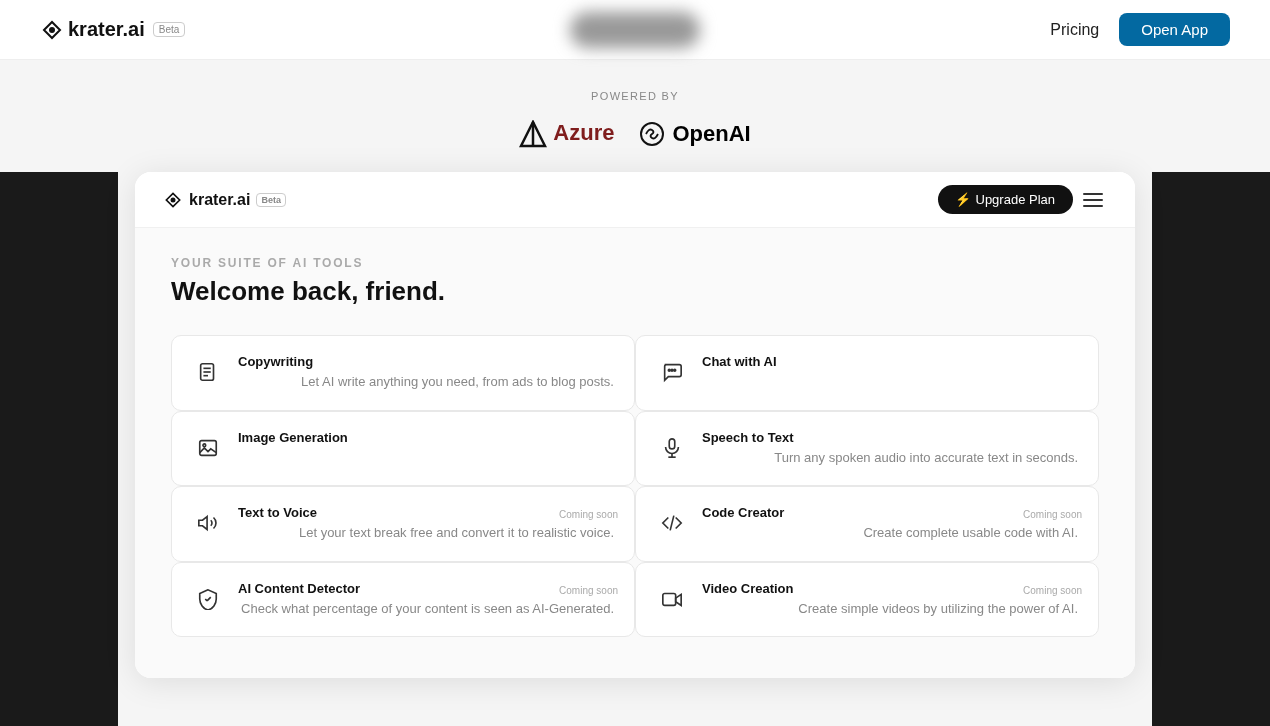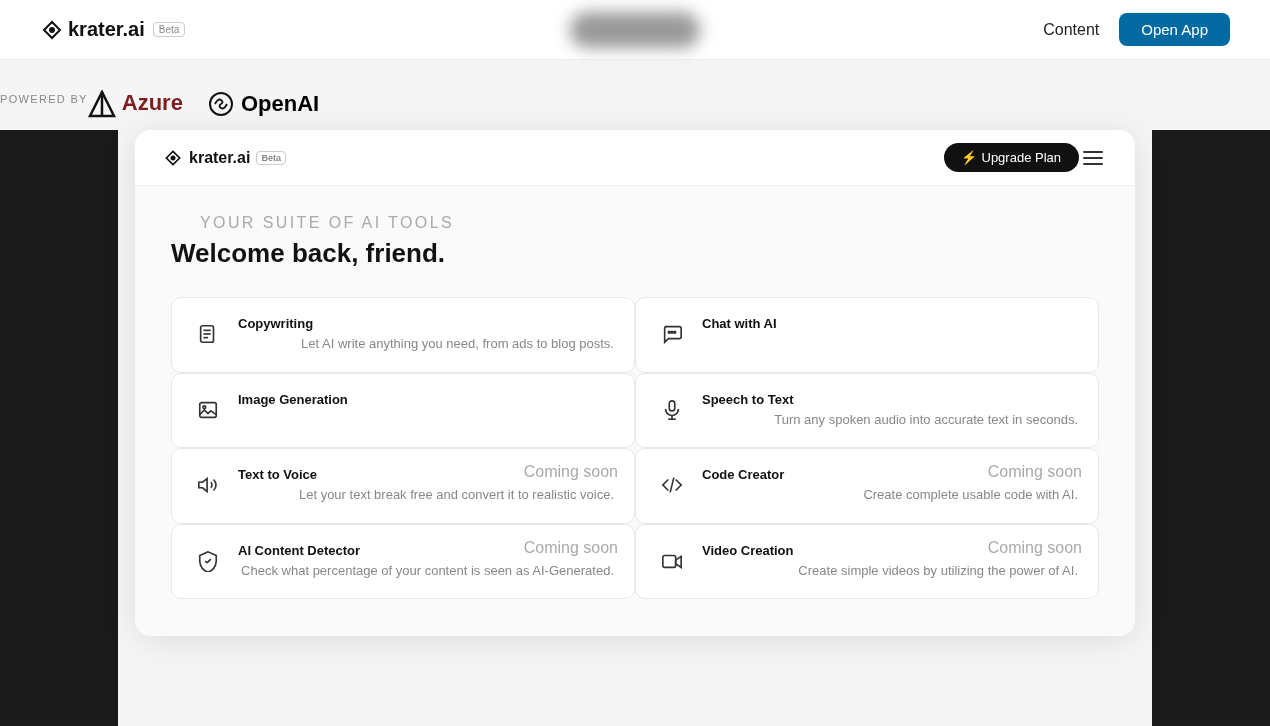--- a/index.html
+++ b/index.html
@@ -77,24 +77,25 @@
       border-radius: 8px;
       padding: 8px 22px;
       font-size: 15px;
       cursor: pointer;
       font-weight: 500;
     }
 
     
     .hero {
       display: flex;
-      flex-direction: row;
-      align-items: center;
-      padding: 30px 0 12px;
+      flex-direction: column;
+      align-items: center;
+      padding: 30px 0 24px;
       background: #f5f5f5;
+      gap: 8px;
     }
     .powered-by-label {
       font-size: 11px;
       letter-spacing: 0.12em;
       color: #888;
       text-transform: uppercase;
       margin-bottom: 10px;
     }
     .powered-by-logos {
       display: flex;
@@ -151,21 +152,21 @@
     .app-beta-badge {
       font-size: 9px;
       color: #888;
       border: 1px solid #ccc;
       border-radius: 4px;
       padding: 1px 4px;
     }
     .app-nav-right {
       display: flex;
       align-items: center;
-      gap: 0;
+      gap: 6px;
     }
     .upgrade-btn {
       background: #111;
       color: #fff;
       border: none;
       border-radius: 20px;
       padding: 7px 18px;
       font-size: 13px;
       cursor: pointer;
       display: flex;
@@ -189,27 +190,26 @@
       border-radius: 2px;
     }
 
     
     .app-content {
       padding: 28px 36px 20px;
       background: #fafafa;
       min-height: 450px;
     }
     .suite-label {
-      font-size: 16px;
+      font-size: 12px;
       letter-spacing: 0.15em;
       color: #aaa;
       text-transform: uppercase;
       margin-bottom: 6px;
-      font-weight: 400;
-      margin-left: 29px;
+      font-weight: 700;
     }
     .welcome-title {
       font-size: 26px;
       font-weight: 700;
       color: #111;
       margin-bottom: 28px;
     }
 
     
     .tool-grid {
@@ -249,24 +249,24 @@
       color: #111;
       margin-bottom: 3px;
     }
     .tool-desc {
       font-size: 13px;
       color: #888;
       line-height: 1.5;
       text-align: right;
     }
     .coming-soon-badge {
-      font-size: 16px;
+      font-size: 10px;
       color: #aaa;
       position: absolute;
-      top: 14px;
+      top: 22px;
       right: 16px;
     }
 
     
     .side-panel-left {
       position: fixed;
       left: 0;
       top: 60px;
       width: 118px;
       bottom: 0;
@@ -302,21 +302,21 @@
       <span>krater.ai</span>
     </span>
     <span class="beta-badge">Beta</span>
   </div>
 
   <div class="nav-center">
     <div class="blurred-pill"></div>
   </div>
 
   <div class="nav-right">
-    <a class="nav-pricing">Content</a>
+    <a class="nav-pricing">Pricing</a>
     <button class="nav-open-app">Open App</button>
   </div>
 </nav>
 
 <div class="side-panel-left"></div>
 <div class="side-panel-right"></div>
 
 <div class="main-area">
 
   <div class="hero">

